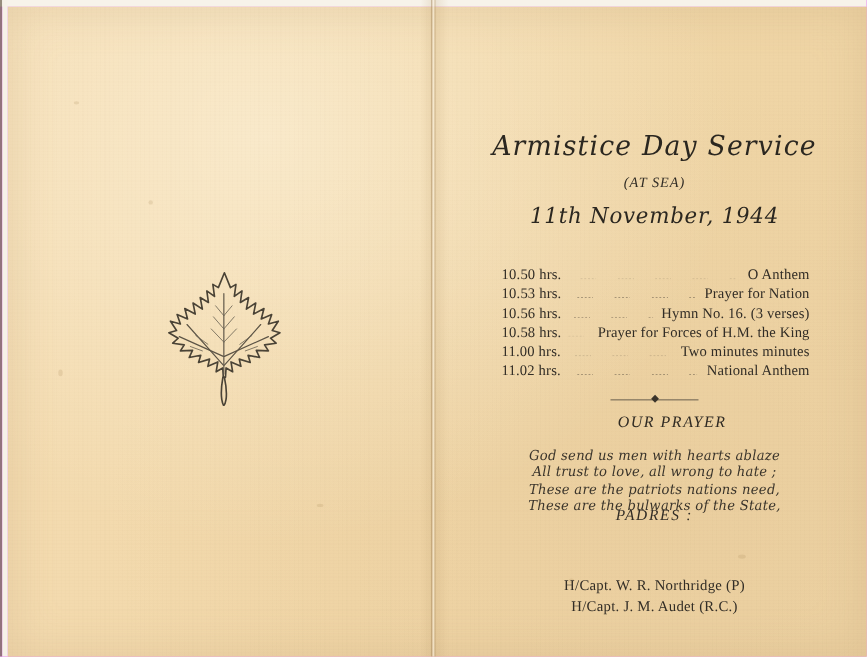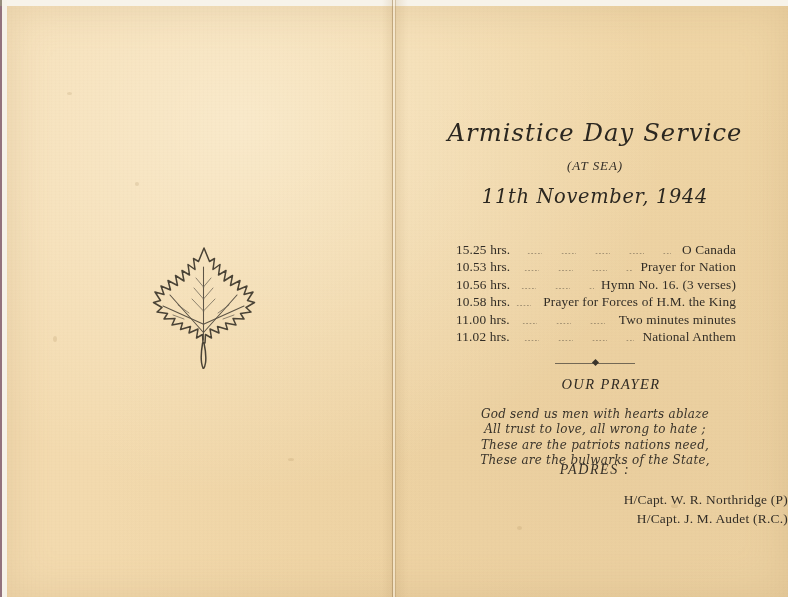--- a/index.html
+++ b/index.html
@@ -306,23 +306,23 @@
     width: 386px;
     text-align: center;
     font-family: "Liberation Serif", serif;
     font-size: 14px;
     letter-spacing: 1.6px;
     color: #322d26;
     font-style: italic;
   }
   #padres-list {
     position: absolute;
-    left: 0; top: 484px;
-    width: 386px;
-    text-align: right;
+    left: 0; top: 516px;
+    width: 386px;
+    text-align: center;
   }
   .padre-line {
     font-family: "Liberation Serif", serif;
     font-size: 13.4px;
     line-height: 19px;
     letter-spacing: 0.25px;
     color: #322d26;
   }
 
   
@@ -405,23 +405,23 @@
   </div>
 
   <div id="right-panel">
 
     <div id="title">Armistice Day Service</div>
     <div id="at-sea">(AT SEA)</div>
     <div id="date-line">11th November, 1944</div>
 
     <div id="schedule">
       <div class="sched-row">
-        <span class="sched-time">15.25 hrs.</span>
-        <span class="sched-leader"></span>
-        <span class="sched-event">O Canada</span>
+        <span class="sched-time">10.50 hrs.</span>
+        <span class="sched-leader"></span>
+        <span class="sched-event">O Anthem</span>
       </div>
       <div class="sched-row">
         <span class="sched-time">10.53 hrs.</span>
         <span class="sched-leader"></span>
         <span class="sched-event">Prayer for Nation</span>
       </div>
       <div class="sched-row">
         <span class="sched-time">10.56 hrs.</span>
         <span class="sched-leader"></span>
         <span class="sched-event">Hymn No. 16. (3 verses)</span>

